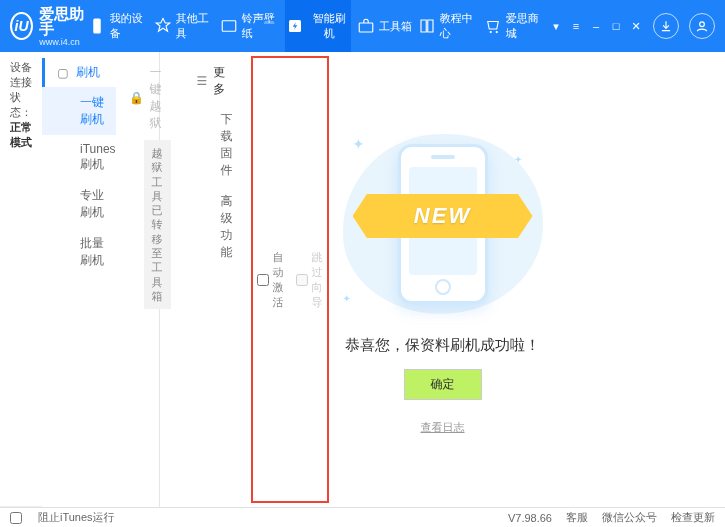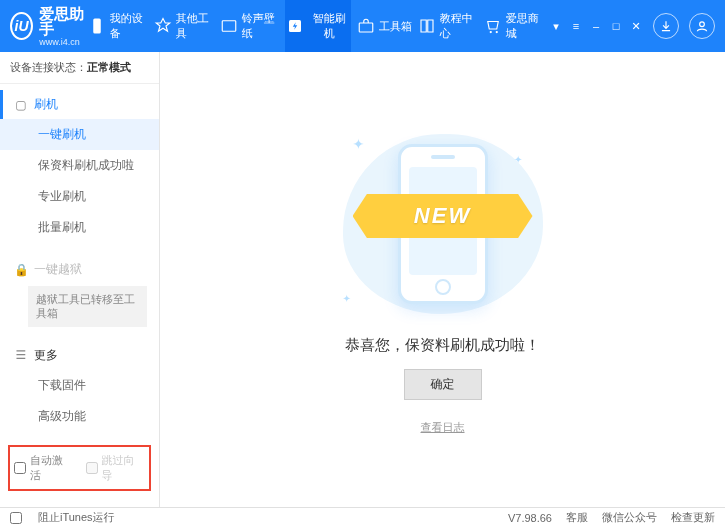--- a/index.html
+++ b/index.html
@@ -16,21 +16,21 @@
 .nav-item.active { background: #0a6ef0; text-align: center; }
 .nav-icon { width: 20px; height: 18px; display: flex; align-items: center; justify-content: center; }
 .nav-icon svg { width: 18px; height: 18px; fill: #fff; }
 
 .title-controls { display: flex; align-items: center; gap: 6px; }
 .ctrl-ico { width: 14px; height: 14px; display: flex; align-items: center; justify-content: center; cursor: pointer; font-size: 11px; }
 .round-btn { width: 26px; height: 26px; border: 1.5px solid rgba(255,255,255,0.7); border-radius: 50%; display: flex; align-items: center; justify-content: center; cursor: pointer; margin-left: 4px; }
 .round-btn svg { width: 14px; height: 14px; fill: none; stroke: #fff; stroke-width: 2; }
 
 .body { display: flex; height: 455px; }
-.sidebar { width: 160px; border-right: 1px solid #e5e5e5; display: flex; flex-direction: column; font-size: 12px; color: #555; }
+.sidebar { width: 160px; border-right: 1px solid #e5e5e5; display: flex; flex-direction: row; font-size: 12px; color: #555; }
 .conn-status { padding: 8px 10px; border-bottom: 1px solid #eee; font-size: 11px; }
 .conn-status b { color: #333; }
 .side-sec { padding: 6px 0; }
 .side-head { display: flex; align-items: center; gap: 6px; padding: 6px 14px; color: #333; }
 .side-head .ico { width: 14px; text-align: center; color: #888; }
 .side-head.active { border-left: 3px solid #1e83fb; color: #1e83fb; padding-left: 11px; }
 .side-sub { padding: 7px 0 7px 38px; color: #666; cursor: pointer; }
 .side-sub.sel { background: #eaf3ff; color: #1e83fb; }
 .side-sub.boxed { background: #f2f2f2; color: #888; margin: 2px 12px 2px 28px; padding: 6px 8px; line-height: 1.3; font-size: 11px; }
 .side-head.dim { color: #bbb; }
@@ -45,21 +45,21 @@
 .illust { width: 260px; height: 200px; position: relative; display: flex; align-items: center; justify-content: center; }
 .blob { position: absolute; width: 200px; height: 180px; background: #e9f5fd; border-radius: 50% 48% 52% 50% / 55% 50% 50% 45%; }
 .phone { position: relative; width: 90px; height: 160px; background: #fff; border: 3px solid #cfe8fb; border-radius: 14px; box-shadow: 0 6px 16px rgba(30,131,251,0.15); }
 .phone::before { content: ""; position: absolute; top: 8px; left: 50%; transform: translateX(-50%); width: 24px; height: 4px; background: #cfe8fb; border-radius: 2px; }
 .phone::after { content: ""; position: absolute; bottom: 6px; left: 50%; transform: translateX(-50%); width: 12px; height: 12px; border: 2px solid #cfe8fb; border-radius: 50%; }
 .screen { position: absolute; top: 20px; left: 8px; right: 8px; bottom: 26px; background: #eaf6ff; border-radius: 4px; }
 .ribbon { position: absolute; top: 70px; left: 50%; transform: translateX(-50%); width: 180px; height: 44px; background: #ffcf3f; display: flex; align-items: center; justify-content: center; font-weight: 900; font-size: 22px; color: #fff; letter-spacing: 2px; font-style: italic; clip-path: polygon(8% 0, 92% 0, 100% 50%, 92% 100%, 8% 100%, 0 50%); text-shadow: 0 1px 2px rgba(0,0,0,0.15); }
 .star { position: absolute; color: #b8e0ff; font-size: 14px; }
 
 .success-text { margin-top: 12px; font-size: 15px; color: #333; }
-.ok-btn { margin-top: 14px; padding: 6px 26px; border: 1px solid #ccc; background: #e5e5e5; font-size: 12px; cursor: pointer; color: #333; }
+.ok-btn { margin-top: 14px; padding: 6px 26px; border: 1px solid #ccc; background: #bef264; font-size: 12px; cursor: pointer; color: #333; }
 .log-link { margin-top: 20px; font-size: 11px; color: #999; text-decoration: underline; cursor: pointer; }
 
 .footer { height: 20px; border-top: 1px solid #e0e0e0; display: flex; align-items: center; font-size: 11px; color: #666; padding: 0 10px; gap: 14px; }
 .footer .spacer { flex: 1; }
 .footer label { display: flex; align-items: center; gap: 16px; }
 .footer input { width: 12px; height: 12px; }
 </style>
 </head>
 <body>
 
@@ -158,21 +158,21 @@
     <div class="conn-status">
       <span>设备连接状态：</span><b>正常模式</b>
     </div>
 
     <div class="side-sec">
       <div class="side-head active">
         <span class="ico">▢</span>
         <span>刷机</span>
       </div>
       <div class="side-sub sel">一键刷机</div>
-      <div class="side-sub">保资料刷机成功啦</div>
+      <div class="side-sub">iTunes刷机</div>
       <div class="side-sub">专业刷机</div>
       <div class="side-sub">批量刷机</div>
     </div>
 
     <div class="side-sec">
       <div class="side-head dim">
         <span class="ico">🔒</span>
         <span>一键越狱</span>
       </div>
       <div class="side-sub boxed">越狱工具已转移至工具箱</div>

